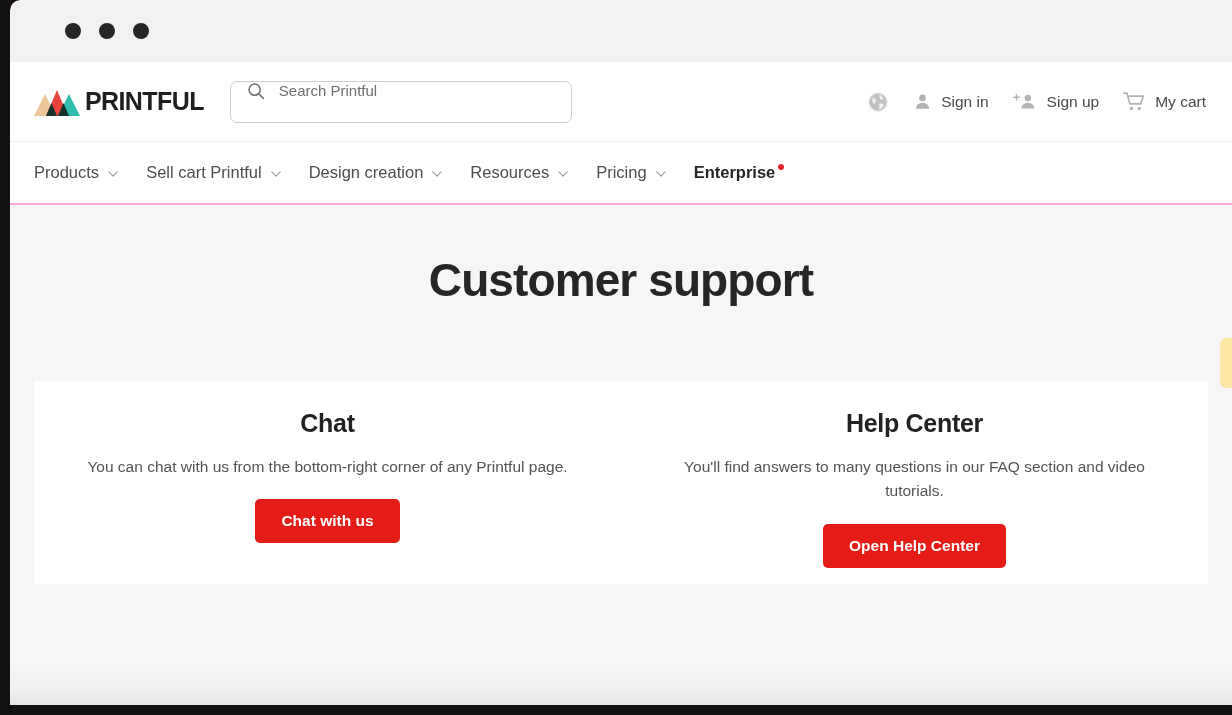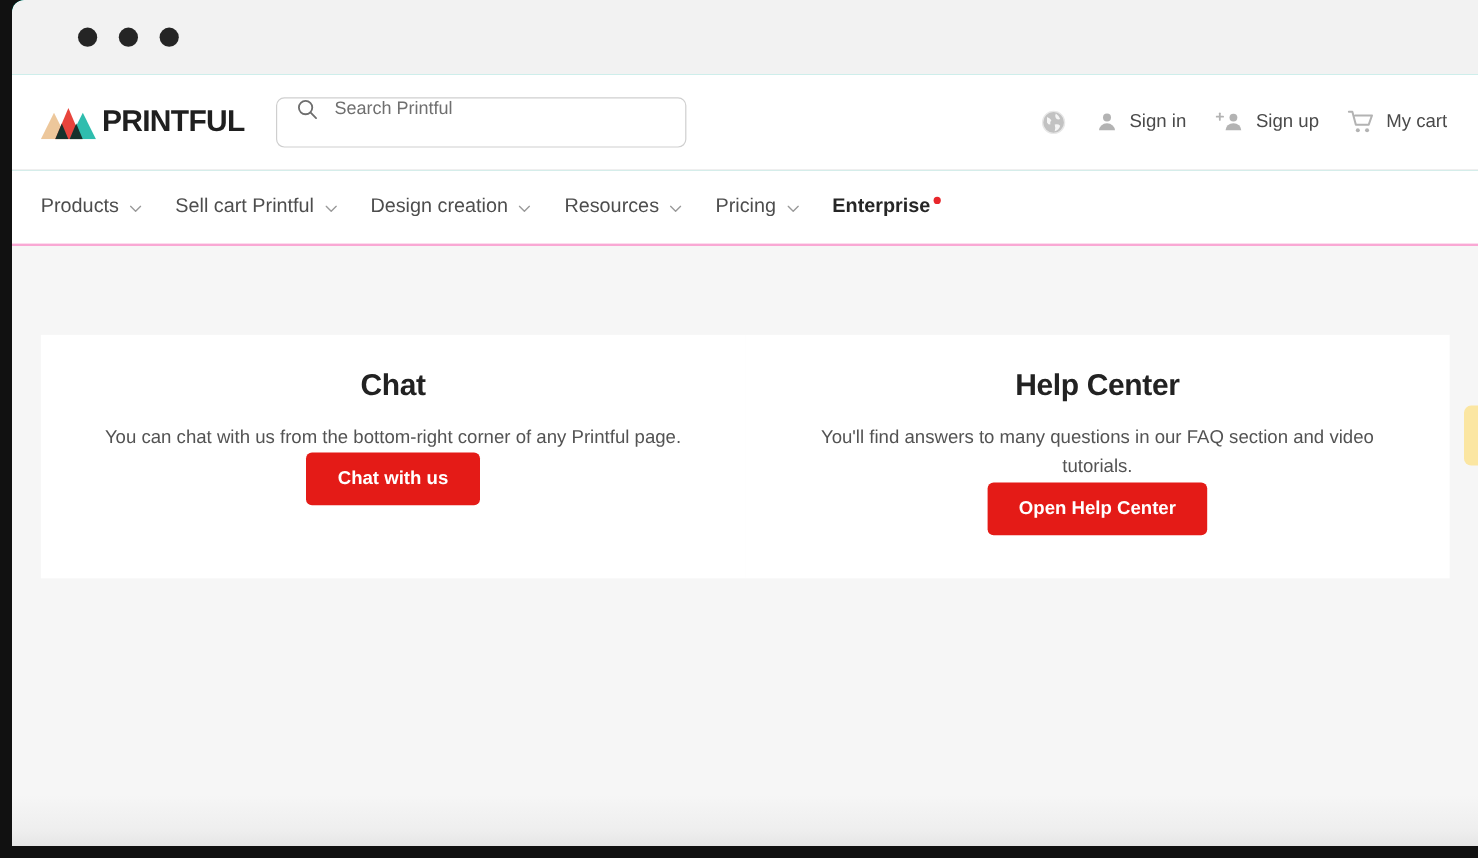--- a/index.html
+++ b/index.html
@@ -21,21 +21,21 @@
     background: #111111;
   }
 
   
   #browser-window {
     position: absolute;
     left: 10px;
     top: 0px;
     width: 1222px;
     height: 705px;
-    background: #14b8a6;
+    background: #701a75;
     border-top-left-radius: 10px;
     overflow: hidden;
   }
 
   
   #titlebar {
     position: relative;
     height: 62px;
     background: #f2f2f2;
     border-top-left-radius: 10px;
@@ -198,20 +198,21 @@
     letter-spacing: -0.3px;
   }
   .card-desc {
     font-size: 15.5px;
     line-height: 1.58;
     color: #535353;
     margin-top: 17px;
   }
   .card-btn {
     display: inline-block;
+    margin-top: 20px;
     background: #e41b17;
     color: #ffffff;
     font-size: 15.5px;
     font-weight: 700;
     border: none;
     border-radius: 5px;
     padding: 13px 26px;
     cursor: pointer;
     font-family: "Liberation Sans", sans-serif;
   }
@@ -352,20 +353,21 @@
 
       <div class="nav-item is-bold">
         <span>Enterprise</span>
         <span class="nav-dot"></span>
       </div>
 
     </nav>
 
     <div id="page-body">
 
+      <h1 id="page-title">Customer support</h1>
 
       <div id="cards">
 
         <div class="card">
           <div class="card-title">Chat</div>
           <div class="card-desc">You can chat with us from the bottom-right corner of any Printful page.</div>
           <button class="card-btn">Chat with us</button>
         </div>
 
         <div class="card">

